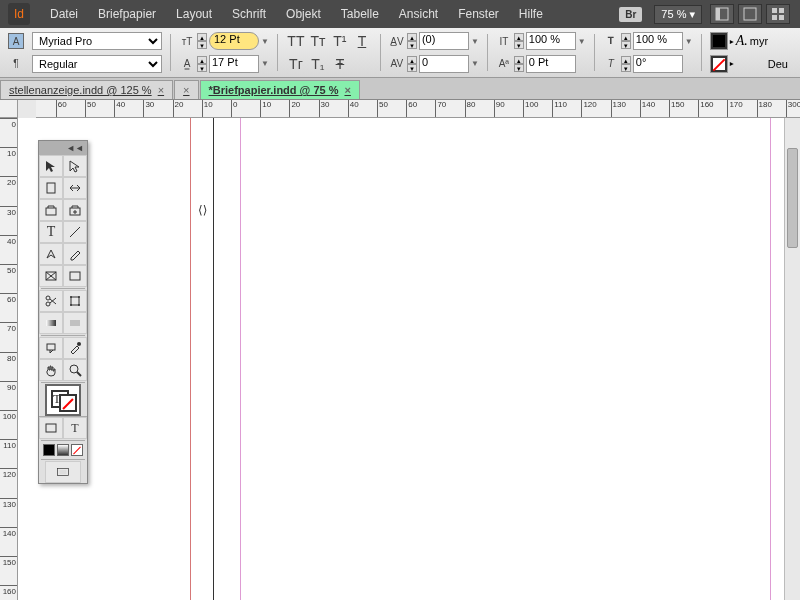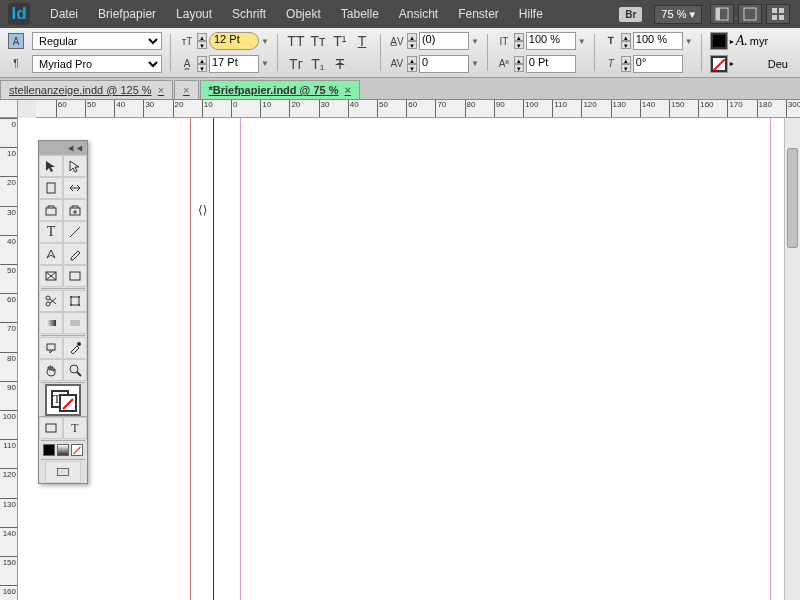--- a/index.html
+++ b/index.html
@@ -1,20 +1,20 @@
 <!DOCTYPE html>
 <html><head>
 <meta charset="utf-8">
 <style>
 * { box-sizing: border-box; margin: 0; padding: 0; }
 body { font-family: Tahoma, Arial, sans-serif; font-size: 11px; background: #e8e8e8; width: 800px; height: 600px; overflow: hidden; position: relative; }
 
 
 .menubar { background: #4a4a4a; height: 28px; display: flex; align-items: center; padding: 0 8px; color: #e0e0e0; }
-.menubar .logo { width: 22px; height: 22px; background: #3a3a3a; border-radius: 3px; margin-right: 10px; display: flex; align-items: center; justify-content: center; font-weight: bold; color: #0ea5e9; font-size: 17px; }
+.menubar .logo { width: 22px; height: 22px; background: #3a3a3a; border-radius: 3px; margin-right: 10px; display: flex; align-items: center; justify-content: center; font-weight: normal; color: #f97316; font-size: 12px; }
 .menubar .menu-item { padding: 0 10px; cursor: pointer; font-size: 12px; }
 .menubar .menu-spacer { flex: 1; }
 .menubar .br-btn { background: #ccc; color: #333; padding: 2px 6px; border-radius: 2px; margin: 0 6px; font-size: 10px; font-weight: bold; }
 .menubar .zoom-dd { background: #5a5a5a; color: #fff; padding: 2px 6px; border: 1px solid #333; margin: 0 6px; font-size: 11px; }
 .menubar .icon-btn { width: 24px; height: 20px; background: #5a5a5a; border: 1px solid #333; margin: 0 2px; display: flex; align-items: center; justify-content: center; }
 .menubar .icon-btn svg { width: 14px; height: 14px; }
 
 
 .controlbar { background: linear-gradient(#f0f0f0, #d8d8d8); height: 50px; border-bottom: 1px solid #999; display: flex; align-items: stretch; padding: 2px 4px; }
 .controlbar .col { display: flex; flex-direction: column; justify-content: space-around; padding: 0 4px; }
@@ -115,24 +115,24 @@
   <div class="col">
     <div class="row">
         <div class="small-icon" style="background:#a0c0e0;border:1px solid #666;">A</div>
       </div>
     <div class="row">
         <div class="small-icon">¶</div>
       </div>
   </div>
   <div class="col">
     <div class="row">
+        <select class="font-dd"><option>Myriad Pro</option></select>
+      </div>
+    <div class="row">
         <select class="style-dd"><option>Regular</option></select>
-      </div>
-    <div class="row">
-        <select class="font-dd"><option>Myriad Pro</option></select>
       </div>
   </div>
   <div class="sep"></div>
   <div class="col">
     <div class="row">
       <div class="small-icon">тT</div>
       <div class="updown">
           <span>▴</span>
           <span>▾</span>
         </div>

